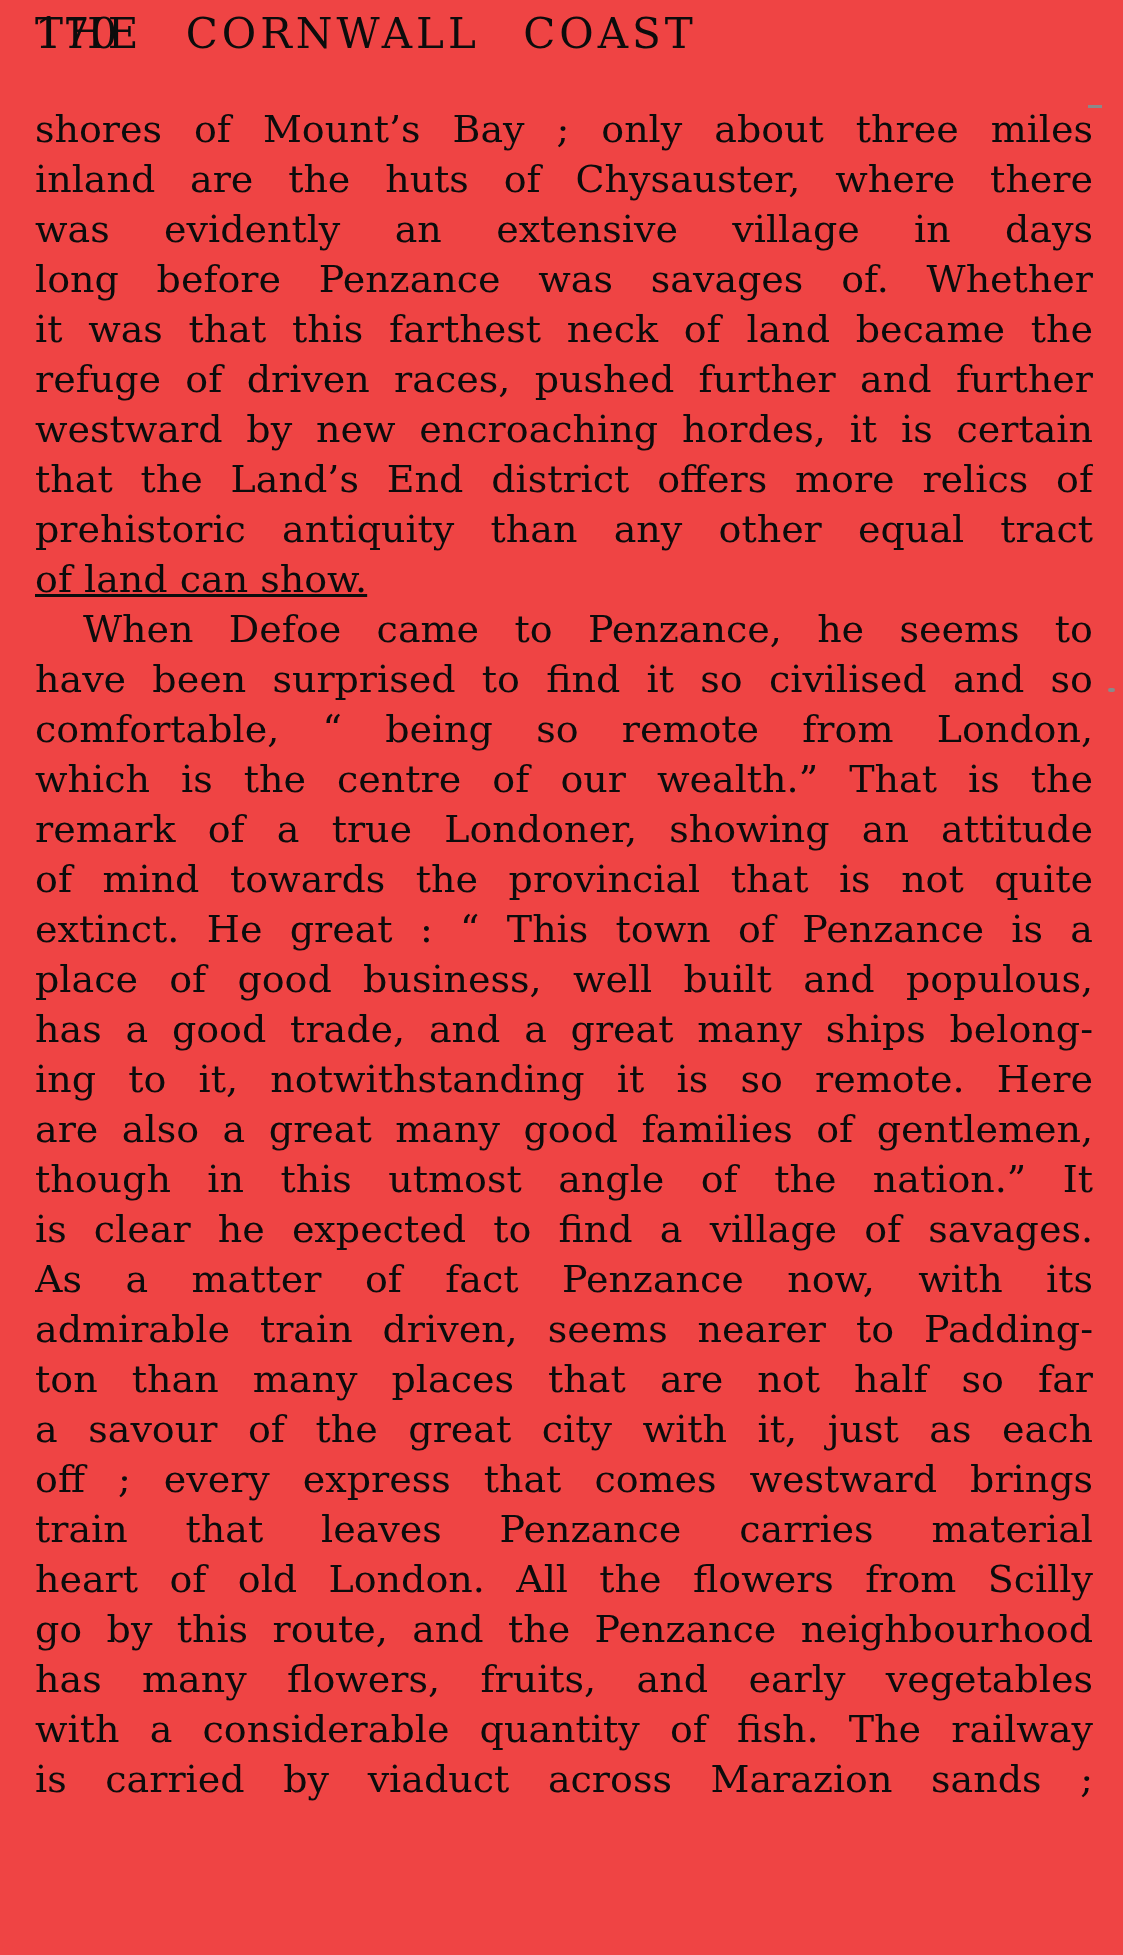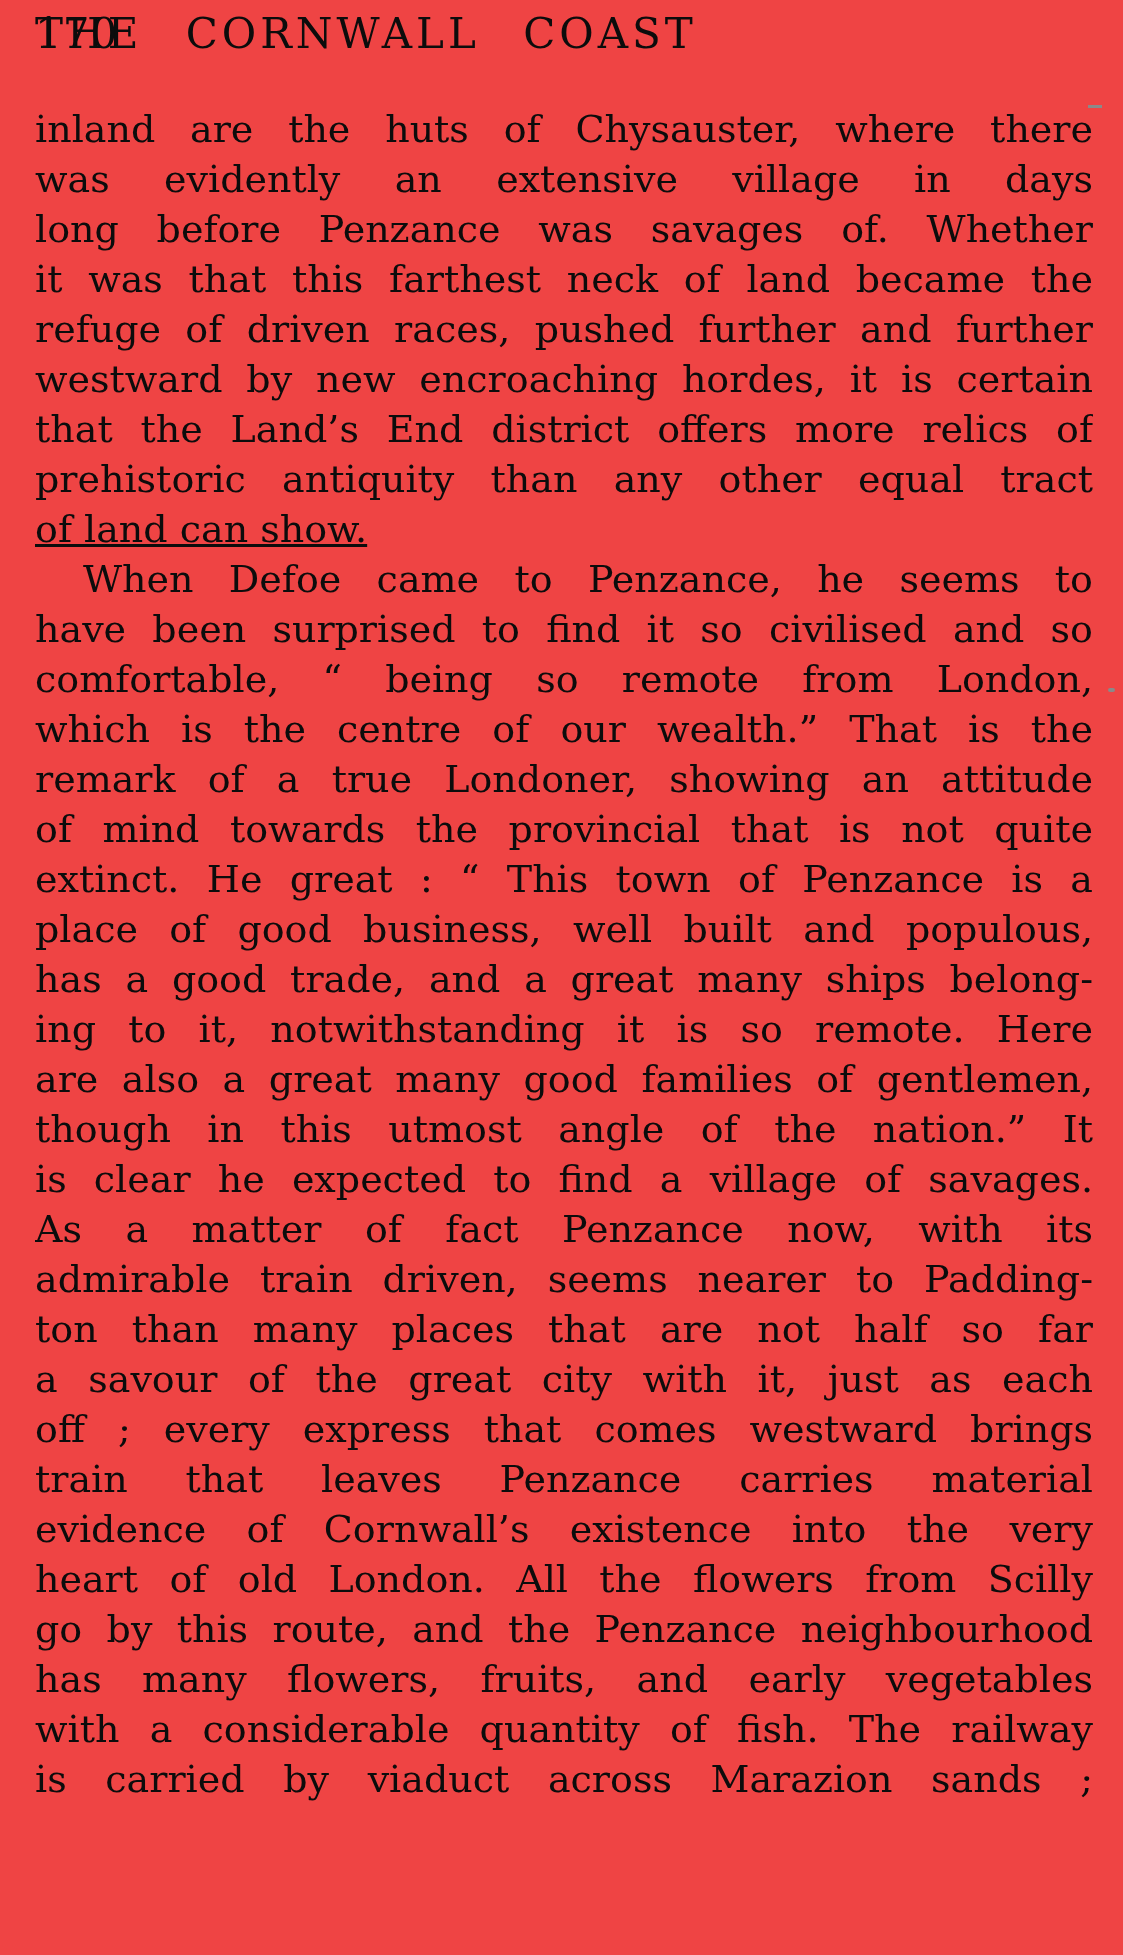--- a/index.html
+++ b/index.html
@@ -68,20 +68,21 @@
   <div class="header">
     <div class="page-number">170</div>
     <div class="header-title">THE CORNWALL COAST</div>
   </div>
 
   <div class="artifact artifact-1"></div>
   <div class="artifact artifact-2"></div>
 
   <div class="body-text">
     <div>
+      <div class="line">shores of Mount’s Bay ; only about three miles</div>
       <div class="line">inland are the huts of Chysauster, where there</div>
       <div class="line">was evidently an extensive village in days</div>
       <div class="line">long before Penzance was savages of.  Whether</div>
       <div class="line">it was that this farthest neck of land became the</div>
       <div class="line">refuge of driven races, pushed further and further</div>
       <div class="line">westward by new encroaching hordes, it is certain</div>
       <div class="line">that the Land’s End district offers more relics of</div>
       <div class="line">prehistoric antiquity than any other equal tract</div>
       <div class="line short">of land can show.</div>
     </div>
@@ -98,21 +99,20 @@
       <div class="line">ing to it, notwithstanding it is so remote.  Here</div>
       <div class="line">are also a great many good families of gentlemen,</div>
       <div class="line">though in this utmost angle of the nation.”  It</div>
       <div class="line">is clear he expected to find a village of savages.</div>
       <div class="line">As a matter of fact Penzance now, with its</div>
       <div class="line">admirable train driven, seems nearer to Padding-</div>
       <div class="line">ton than many places that are not half so far</div>
       <div class="line">a savour of the great city with it, just as each</div>
       <div class="line">off ; every express that comes westward brings</div>
       <div class="line">train that leaves Penzance carries material</div>
-      <div class="line">evidence of Cornwall’s existence into the very</div>
       <div class="line">heart of old London.  All the flowers from Scilly</div>
       <div class="line">go by this route, and the Penzance neighbourhood</div>
       <div class="line">has many flowers, fruits, and early vegetables</div>
       <div class="line">with a considerable quantity of fish.  The railway</div>
       <div class="line">is carried by viaduct across Marazion sands ;</div>
     </div>
   </div>
 
 </div>
 

